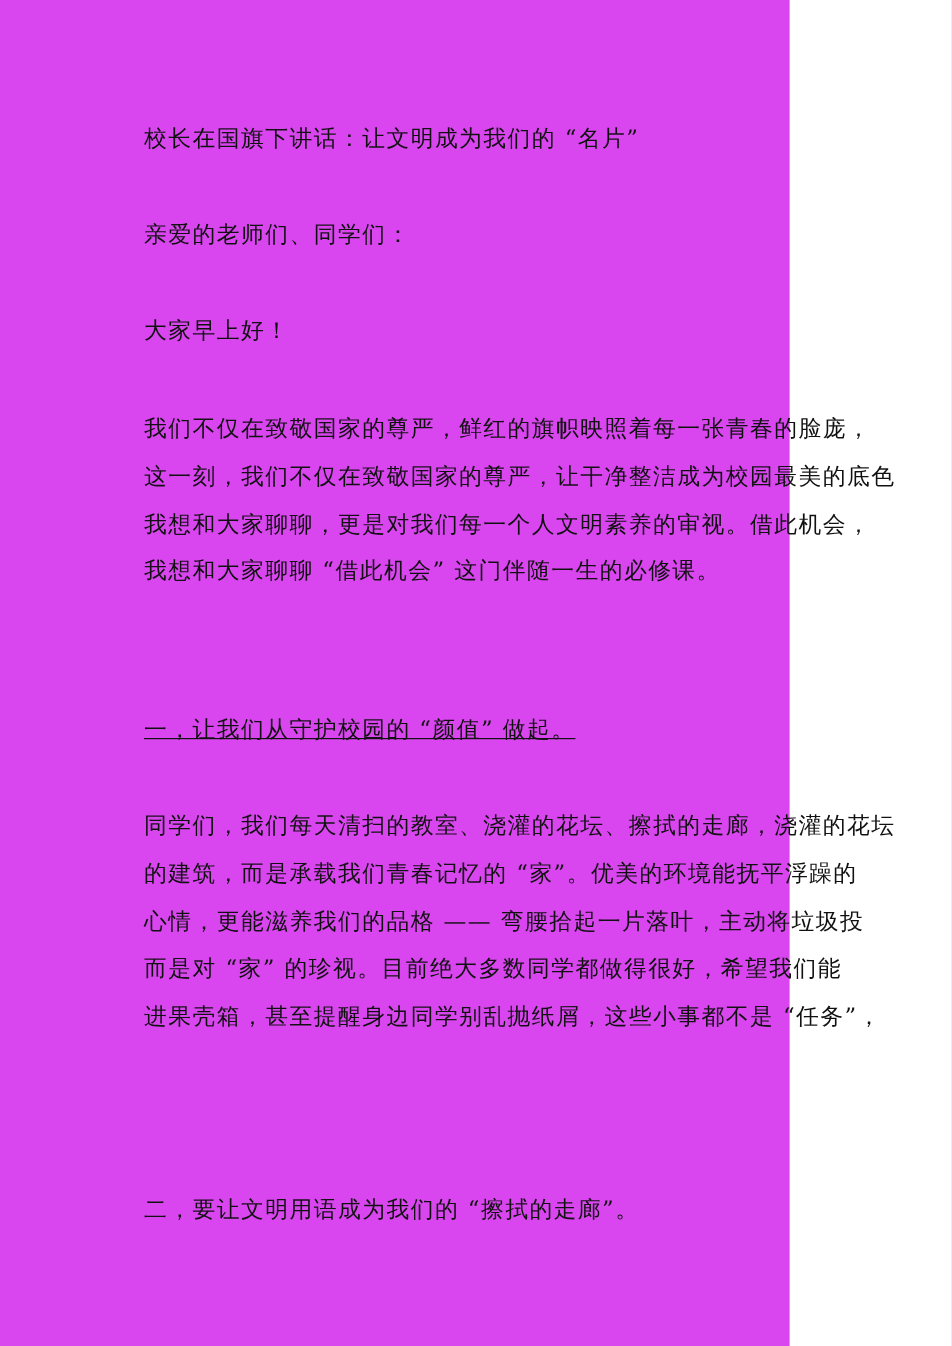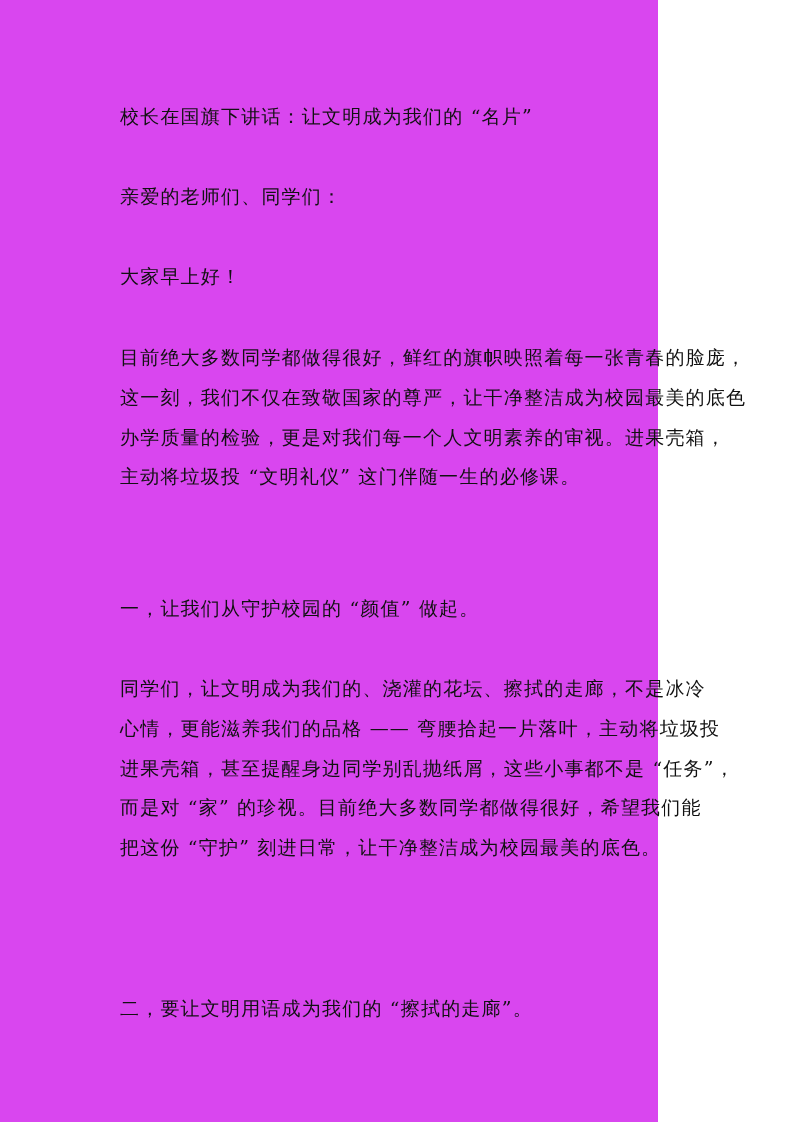--- a/index.html
+++ b/index.html
@@ -52,31 +52,31 @@
 
 <div class="page">
 
   <div class="line" style="top:104px;">校长在国旗下讲话：让文明成为我们的 “名片”</div>
 
   <div class="line" style="top:264px;">大家早上好！</div>
 
   <div class="line" style="top:184px;">亲爱的老师们、同学们：</div>
 
   <div class="para" style="top:345px;">
-    <span class="pl">目前绝大多数同学都做得很好，鲜红的旗帜映照着每一张青春的脸庞，</span>
+    <span class="pl">我们不仅在致敬国家的尊严，鲜红的旗帜映照着每一张青春的脸庞，</span>
     <span class="pl">这一刻，我们不仅在致敬国家的尊严，让干净整洁成为校园最美的底色</span>
-    <span class="pl">办学质量的检验，更是对我们每一个人文明素养的审视。进果壳箱，</span>
-    <span class="pl">主动将垃圾投 “文明礼仪” 这门伴随一生的必修课。</span>
+    <span class="pl">我想和大家聊聊，更是对我们每一个人文明素养的审视。借此机会，</span>
+    <span class="pl">我想和大家聊聊 “借此机会” 这门伴随一生的必修课。</span>
   </div>
 
-  <div class="line" style="top:596px;">一，让我们从守护校园的 “颜值” 做起。</div>
+  <div class="line" style="top:596px;text-decoration:underline;">一，让我们从守护校园的 “颜值” 做起。</div>
 
   <div class="para" style="top:676px;">
-    <span class="pl">同学们，让文明成为我们的、浇灌的花坛、擦拭的走廊，不是冰冷</span>
+    <span class="pl">同学们，我们每天清扫的教室、浇灌的花坛、擦拭的走廊，浇灌的花坛</span>
+    <span class="pl">的建筑，而是承载我们青春记忆的 “家”。优美的环境能抚平浮躁的</span>
     <span class="pl">心情，更能滋养我们的品格 —— 弯腰拾起一片落叶，主动将垃圾投</span>
+    <span class="pl">而是对 “家” 的珍视。目前绝大多数同学都做得很好，希望我们能</span>
     <span class="pl">进果壳箱，甚至提醒身边同学别乱抛纸屑，这些小事都不是 “任务”，</span>
-    <span class="pl">而是对 “家” 的珍视。目前绝大多数同学都做得很好，希望我们能</span>
-    <span class="pl">把这份 “守护” 刻进日常，让干净整洁成为校园最美的底色。</span>
   </div>
 
   <div class="line" style="top:996px;">二，要让文明用语成为我们的 “擦拭的走廊”。</div>
 
 </div>
 
 </body></html>

